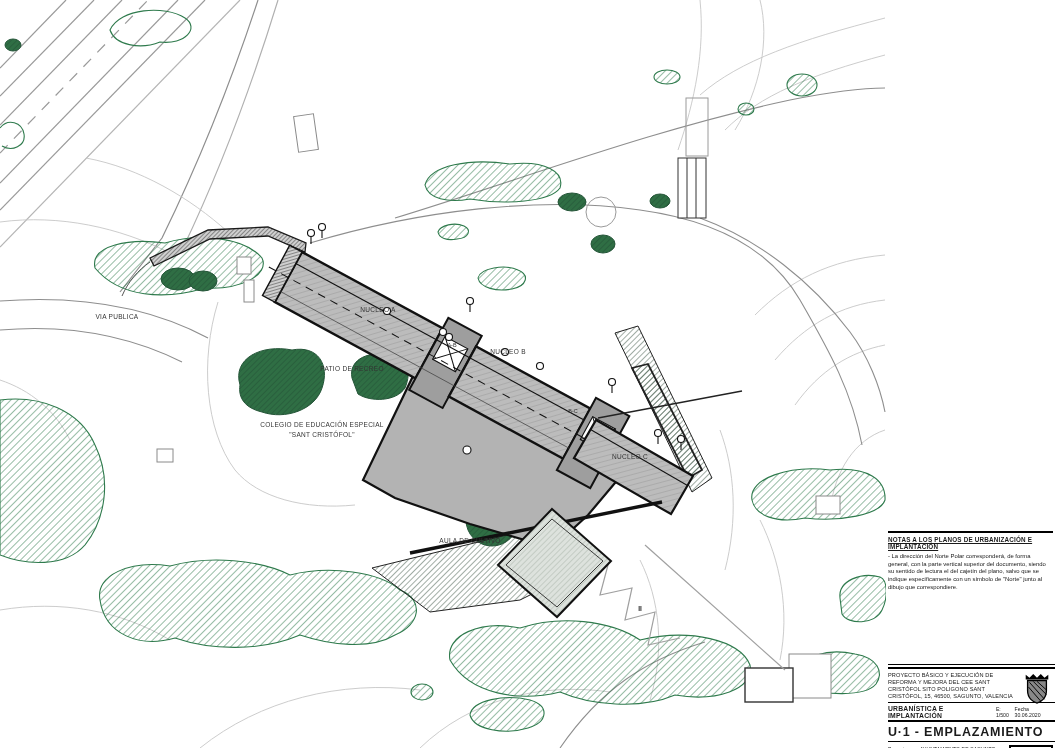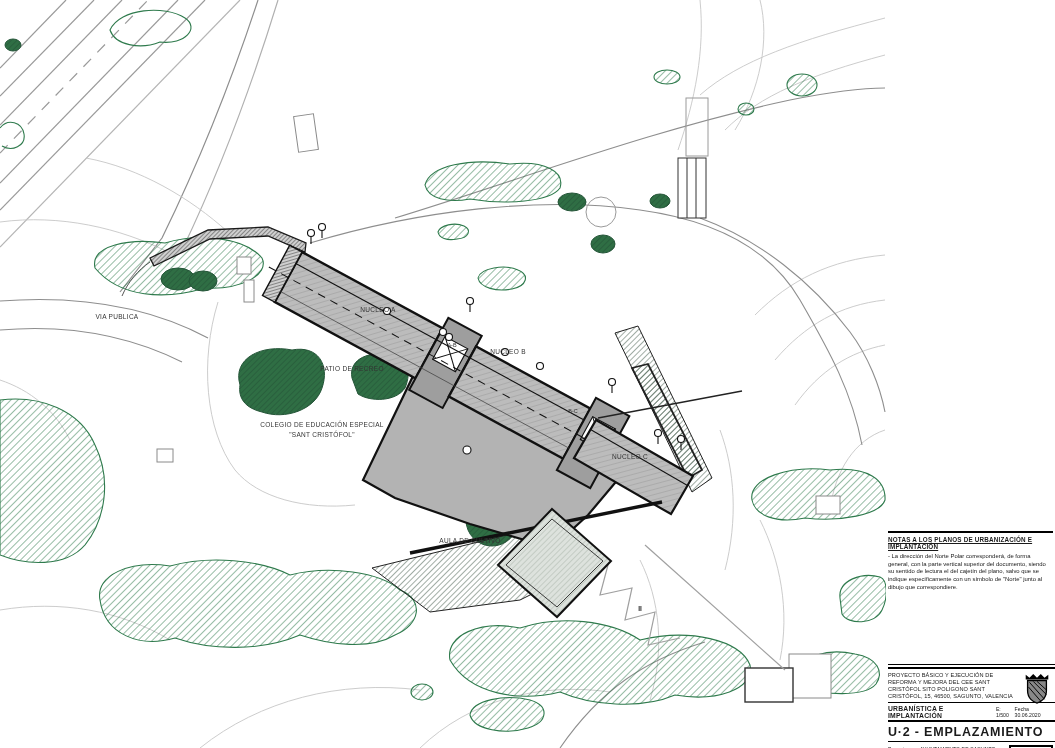--- a/index.html
+++ b/index.html
@@ -269,21 +269,21 @@
       <path d="M8,11 L24,29 M12,10 L26,24 M7,16 L20,31 M16,10 L26,19" stroke="#000" stroke-width="1" fill="none"></path>
     </svg>
   </div>
 
   <div class="tb-row1">
     <span class="tb-disc">URBANÍSTICA E IMPLANTACIÓN</span>
     <span class="tb-scale">E: 1/500</span>
     <span class="tb-date">Fecha 30.06.2020</span>
   </div>
 
-  <div class="tb-sheet">U·2 - EMPLAZAMIENTO</div>
+  <div class="tb-sheet">U·1 - EMPLAZAMIENTO</div>
 
   <div class="tb-people">
     <div class="tb-prow">
       <span class="tb-plabel">Promotor:</span>
       <span class="tb-pvalue">AYUNTAMIENTO DE SAGUNTO CIF.: P-4622200-F</span>
     </div>
 
     <div class="logo"></div>
   </div>
 </div>

